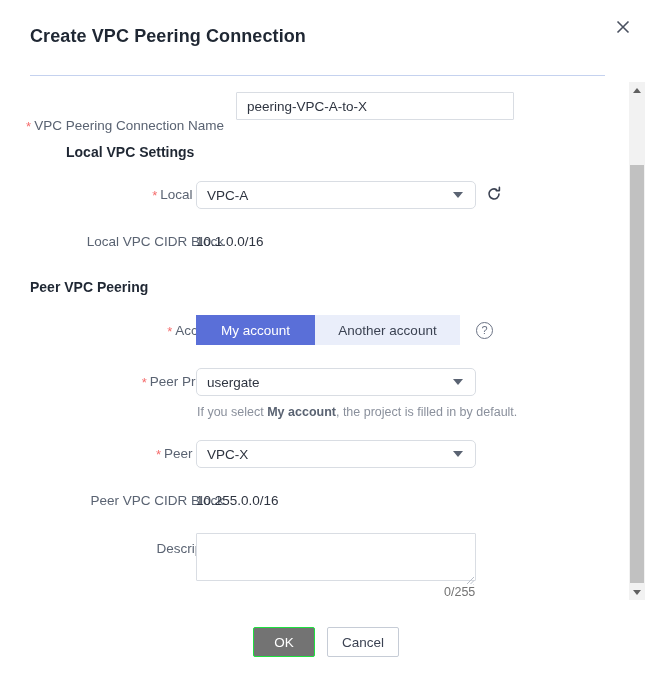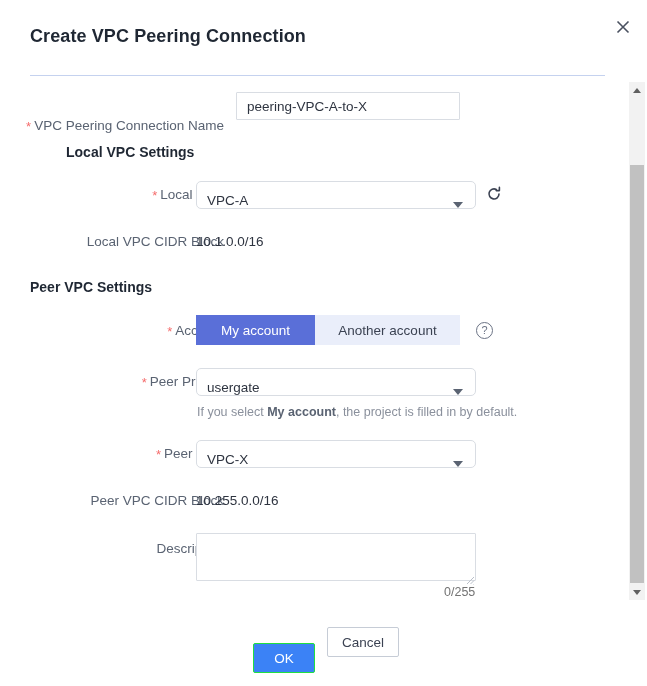--- a/index.html
+++ b/index.html
@@ -80,21 +80,21 @@
     outline: none;
     border-radius: 1px;
   }
 
   .select-box {
     position: absolute;
     border: 1px solid #d9dde3;
     background: #fff;
     border-radius: 5px;
     display: flex;
-    align-items: flex-end;
+    align-items: center;
     cursor: pointer;
   }
   .select-box .sel-val {
     font-size: 13.5px;
     color: #2e3440;
     padding-left: 10px;
     flex: 1;
     white-space: nowrap;
     overflow: hidden;
   }
@@ -195,25 +195,24 @@
   .btn {
     position: absolute;
     height: 30px;
     display: flex; align-items: center; justify-content: center;
     font-size: 13.5px;
     cursor: pointer;
     border-radius: 2px;
     white-space: nowrap;
   }
   .btn-ok {
-    background: #3b82f6;
+    background: #737373;
     color: #ffffff;
     width: 62px;
     border: 1px solid #1fe040;
-    margin-top: 16px;
   }
   .btn-cancel {
     background: #ffffff;
     color: #3b4252;
     width: 72px;
     border: 1px solid #c6ccd6;
   }
 
   
   .scrollbar {
@@ -261,42 +260,42 @@
     <svg width="14" height="14" viewBox="0 0 14 14" aria-hidden="true">
       <path d="M1.5 1.5 L12.5 12.5 M12.5 1.5 L1.5 12.5" stroke="#4a5160" stroke-width="1.6" fill="none"></path>
     </svg>
   </div>
 
   <div class="divider"></div>
 
   <div class="label" style="left:24px; top:98px; width:200px;margin-top:20px;">
     <span class="req">*</span><span>VPC Peering Connection Name</span>
   </div>
-  <input class="text-input" style="left: 236px; top: 92px; width: 224px; height: 28px;" value="peering-VPC-A-to-X">
+  <input class="text-input" style="left: 236px; top: 92px; width: 278px; height: 28px;" value="peering-VPC-A-to-X">
 
   <div class="section-title" style="top:144px;margin-left:36px;">Local VPC Settings</div>
 
   <div class="label" style="left:24px; top:187px; width:200px;">
     <span class="req">*</span><span>Local VPC</span>
   </div>
   <div class="select-box" style="left:196px; top:181px; width:280px; height:28px;">
     <span class="sel-val">VPC-A</span>
     <span class="caret"></span>
   </div>
   <div class="refresh-icon" style="left:486px; top:186px;">
     <svg width="16" height="16" viewBox="0 0 16 16" aria-hidden="true">
       <path d="M13 8 A5 5 0 1 1 10.3 3.5" stroke="#3b4252" stroke-width="1.6" fill="none" stroke-linecap="round"></path>
       <path d="M13.4 1.4 L13.4 4.6 L10.2 4.6" stroke="#3b4252" stroke-width="1.6" fill="none" stroke-linecap="round" stroke-linejoin="round"></path>
     </svg>
   </div>
 
   <div class="label" style="left:24px; top:234px; width:200px;">Local VPC CIDR Block</div>
   <div class="static-val" style="left:196px; top:234px;">10.1.0.0/16</div>
 
-  <div class="section-title" style="top:279px;">Peer VPC Settings</div>
+  <div class="section-title" style="top:279px;">Peer VPC Peering</div>
 
   <div class="label" style="left:24px; top:323px; width:200px;">
     <span class="req">*</span><span>Account</span>
   </div>
   <div class="segmented" style="left:196px; top:315px;">
     <div class="seg active">My account</div>
     <div class="seg inactive">Another account</div>
   </div>
   <div class="help-icon" style="left:476px; top:322px;">?</div>
 

